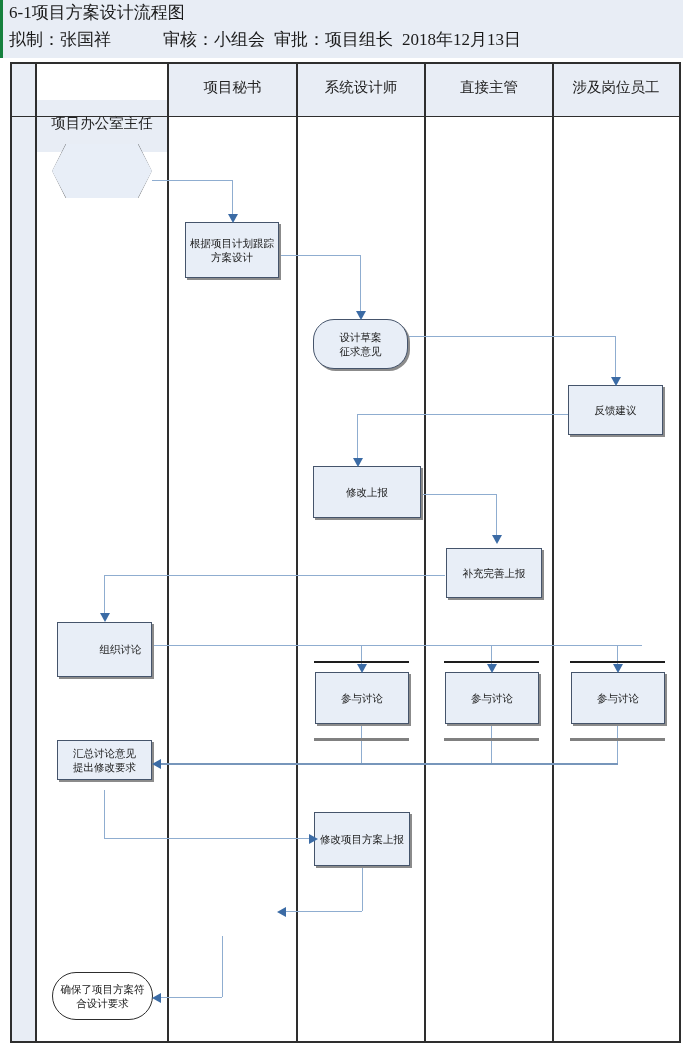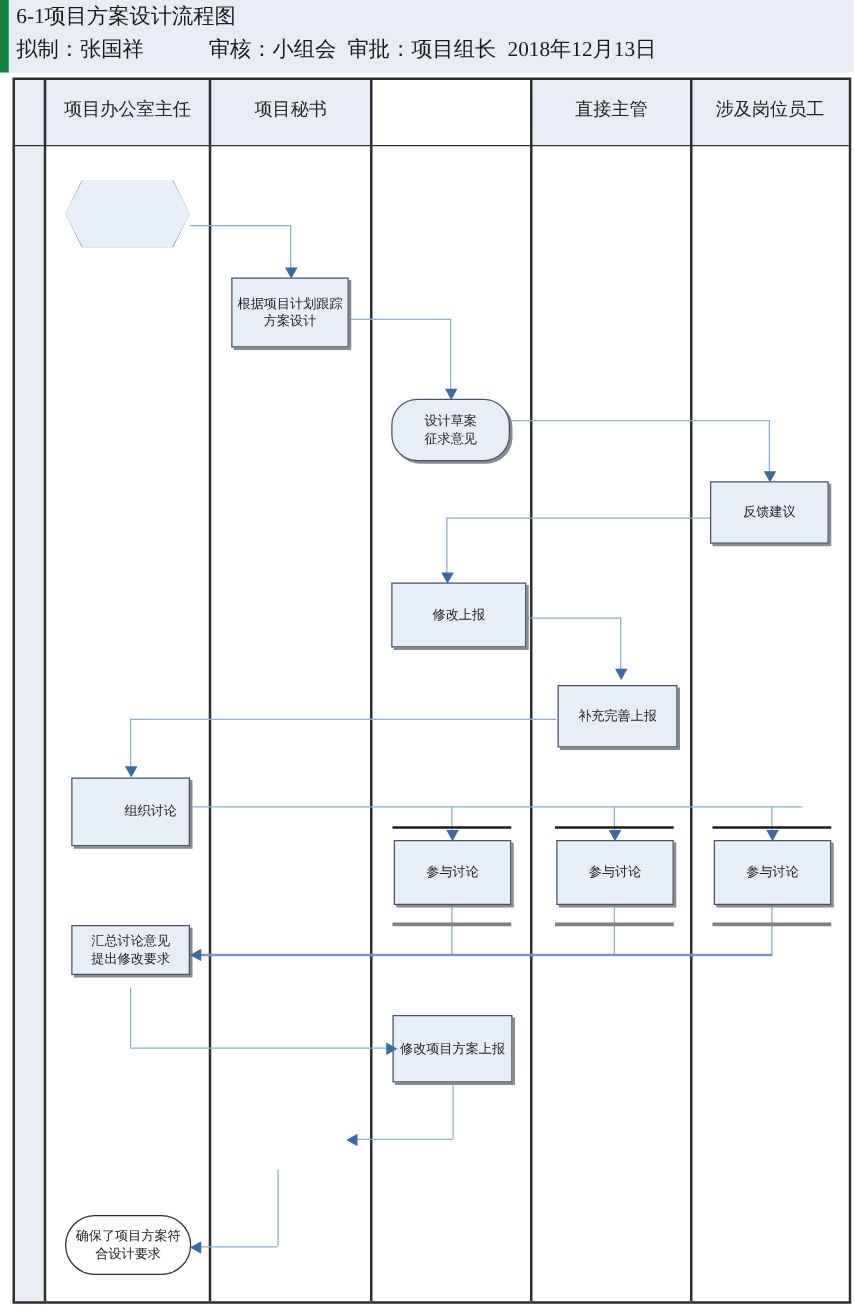--- a/index.html
+++ b/index.html
@@ -20,21 +20,21 @@
   }
 
   
   .title-block {
     position: absolute;
     left: 0;
     top: 0;
     width: 683px;
     height: 58px;
     background: #e8edf5;
-    border-left: 7px solid #15803d;
+    border-left: 3px solid #15803d;
     box-sizing: border-box;
   }
   .title-line1 {
     position: absolute;
     left: 6px;
     top: 1px;
     font-size: 17px;
     color: #1a1a1a;
     white-space: nowrap;
     letter-spacing: 0px;
@@ -195,25 +195,28 @@
 
   <div class="title-block">
     <div class="title-line1">6-1项目方案设计流程图</div>
     <div class="title-line2">
       <span class="subtitle-seg">拟制：</span><span class="subtitle-seg">张国祥</span><span class="gap-lg"></span><span class="subtitle-seg">审核：</span><span class="subtitle-seg">小组会</span><span class="gap-sm"></span><span class="subtitle-seg">审批：</span><span class="subtitle-seg">项目组长</span><span class="gap-sm"></span><span class="subtitle-seg">2018年12月13日</span>
     </div>
   </div>
 
   <div class="lane-leftband"></div>
 
-  <div class="lane-header" style="left:36px; width:132px;">
+  <div class="lane-header" style="left:36px; width:132px;margin-top:36px;">
     <div class="lane-header-label">项目办公室主任</div>
   </div>
   <div class="lane-header" style="left:168px; width:129px;padding-left:35px;">
     <div class="lane-header-label">项目秘书</div>
+  </div>
+  <div class="lane-header" style="left:297px; width:128px;">
+    <div class="lane-header-label">系统设计师</div>
   </div>
   <div class="lane-header" style="left:425px; width:128px;">
     <div class="lane-header-label">直接主管</div>
   </div>
   <div class="lane-header" style="left:553px; width:126px;">
     <div class="lane-header-label">涉及岗位员工</div>
   </div>
 
   <div class="lane-headrule"></div>
 

